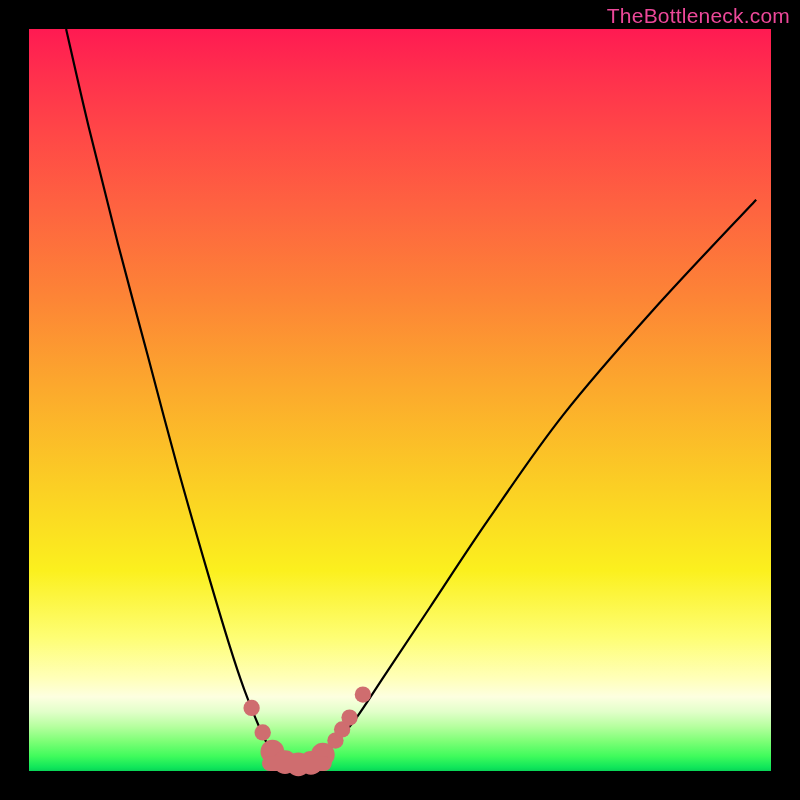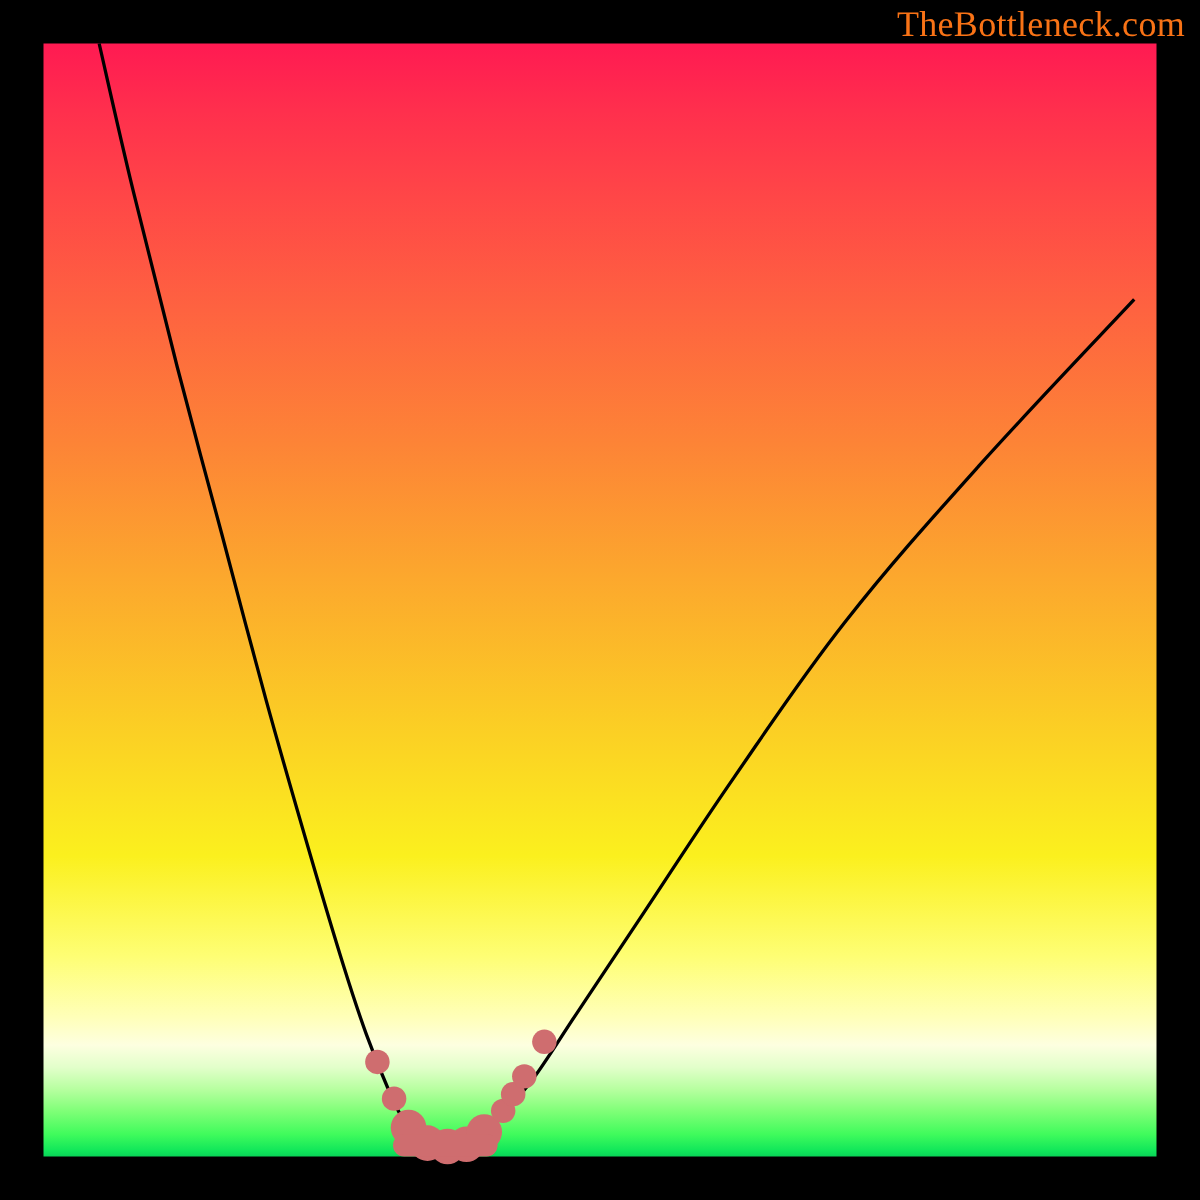--- a/index.html
+++ b/index.html
@@ -41,26 +41,25 @@
       #7dff76 96%,
       #40fb5c 98%,
       #10e65a 99.5%,
       #09d457 100%
     );
   }
   .watermark {
     position: absolute;
     top: 4px;
     right: 10px;
-    color: #f97316;
-    font-size: 24px;
+    color: #ec4899;
+    font-size: 21px;
     letter-spacing: 0.2px;
     font-weight: 400;
     user-select: none;
-    font-family: Liberation Serif, serif;
   }
   svg.curve {
     position: absolute;
     left: 0;
     top: 0;
     width: 742px;
     height: 742px;
     overflow: visible;
   }
 </style>

